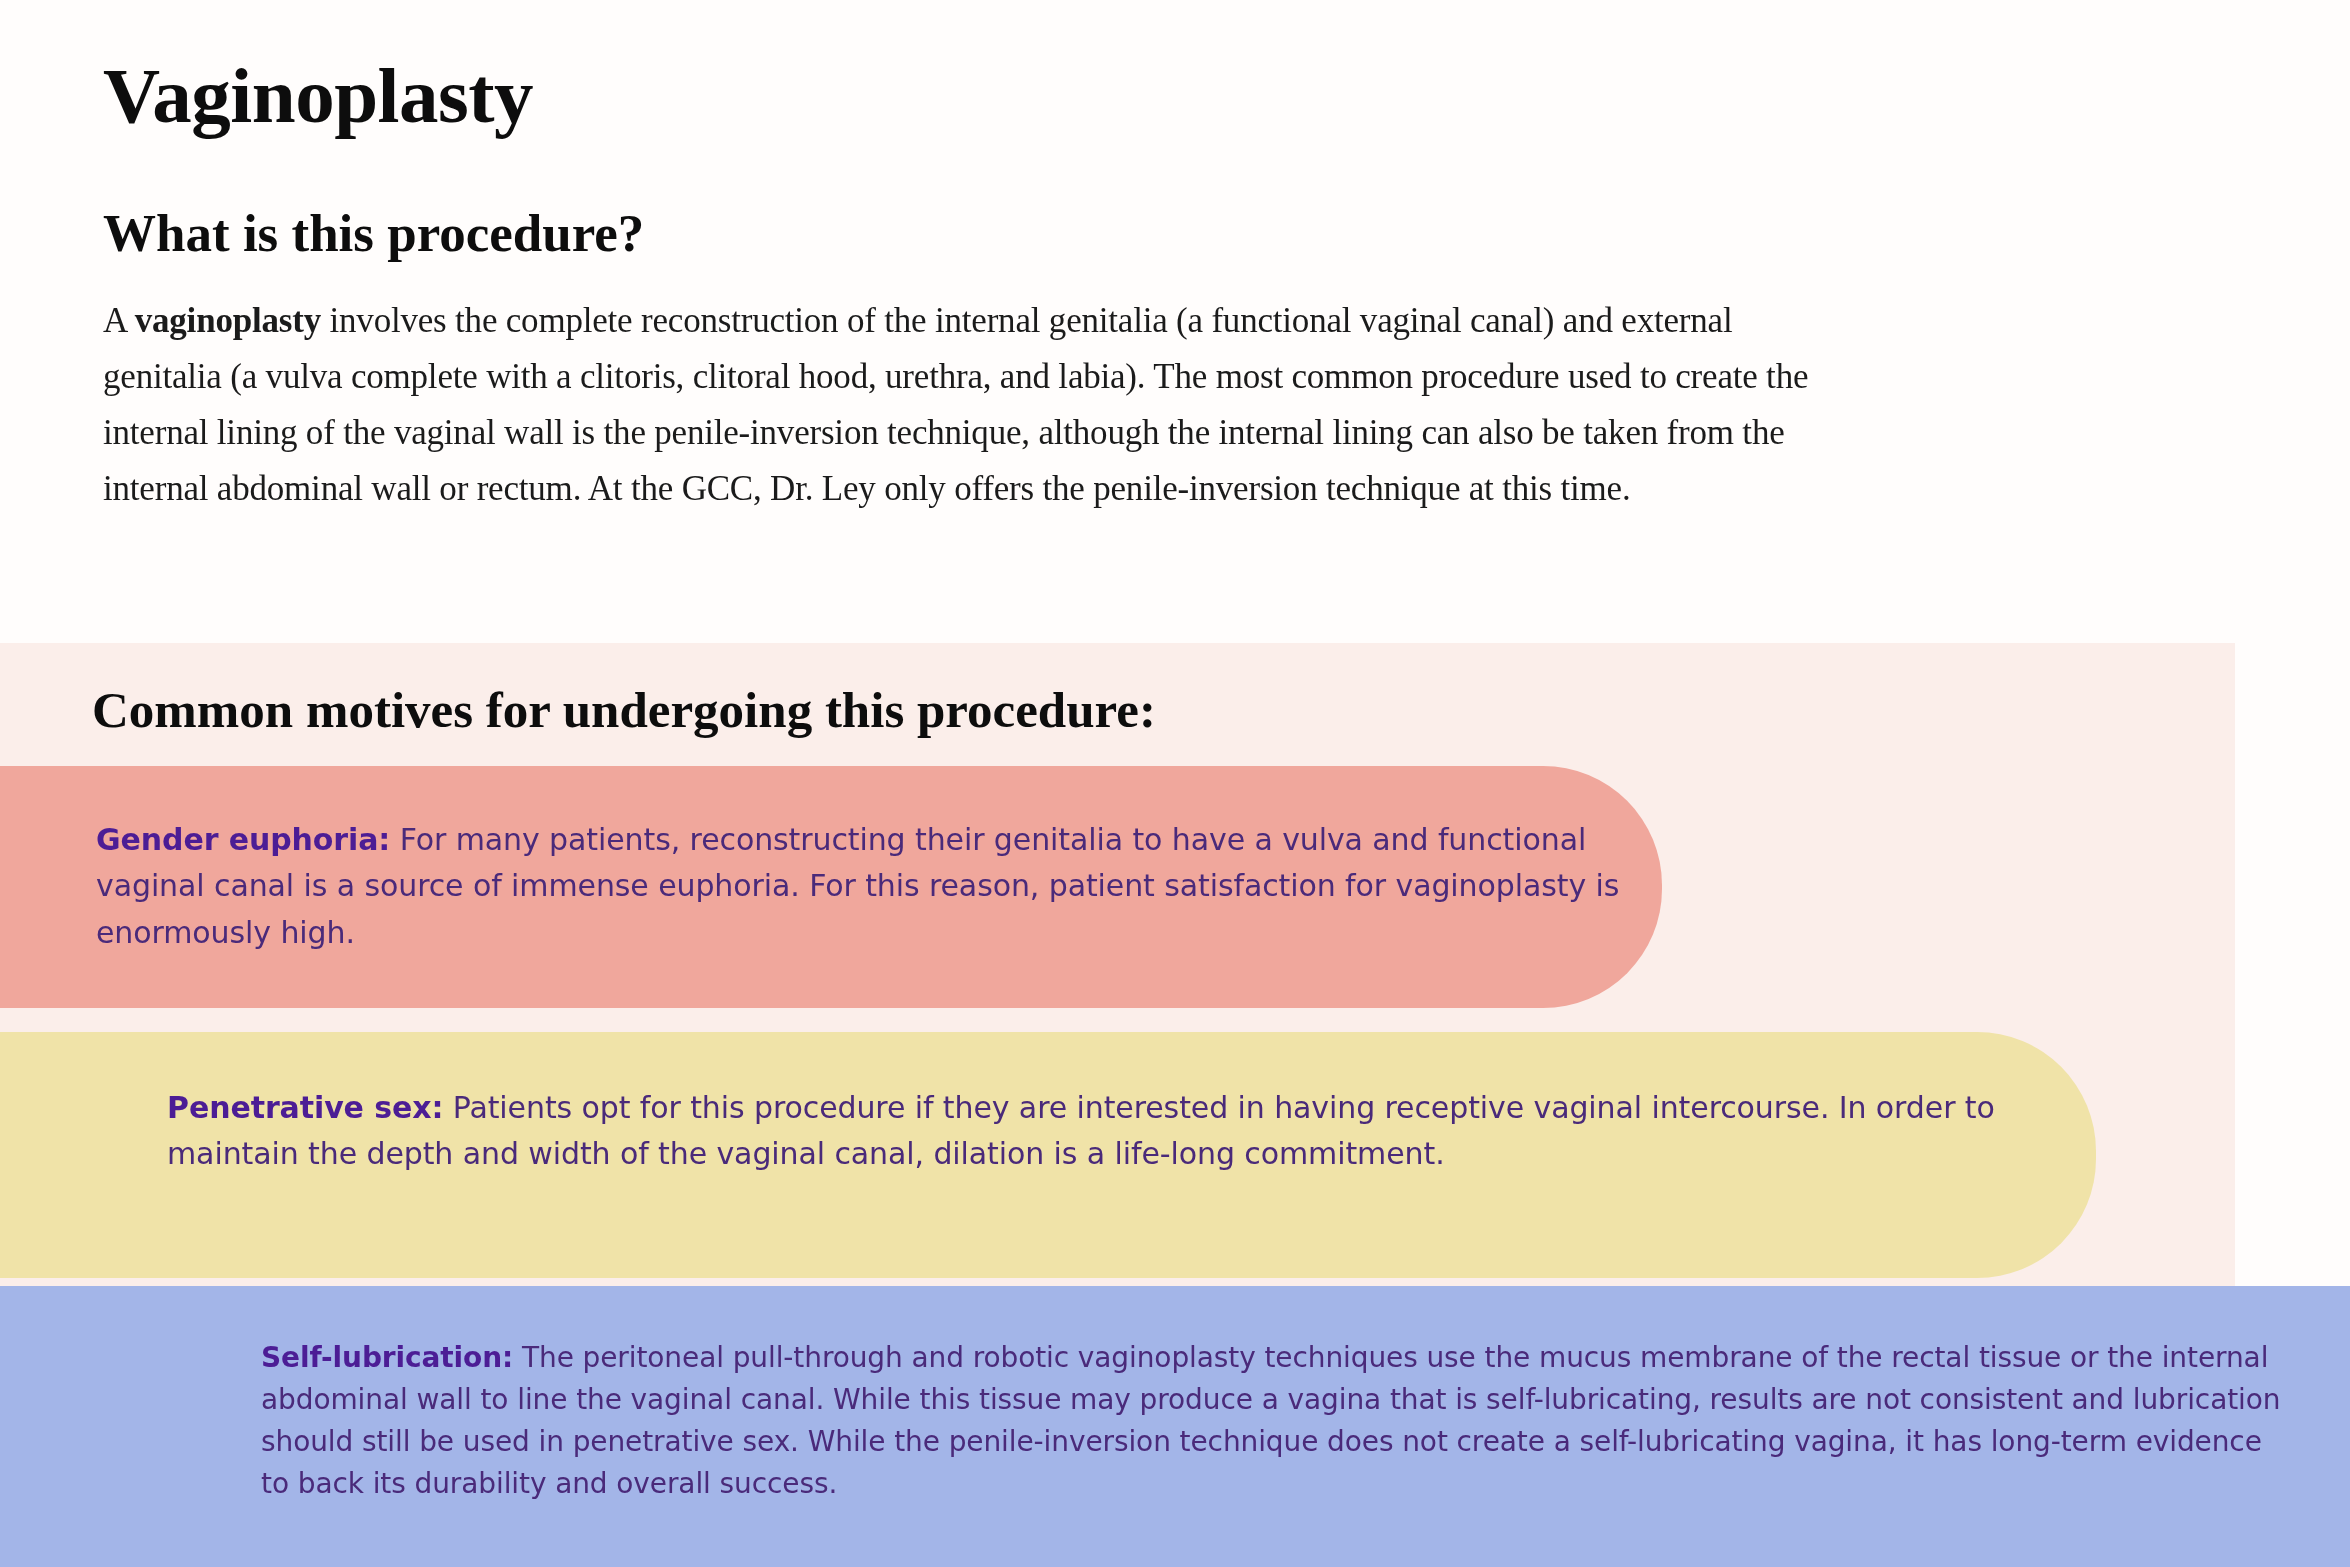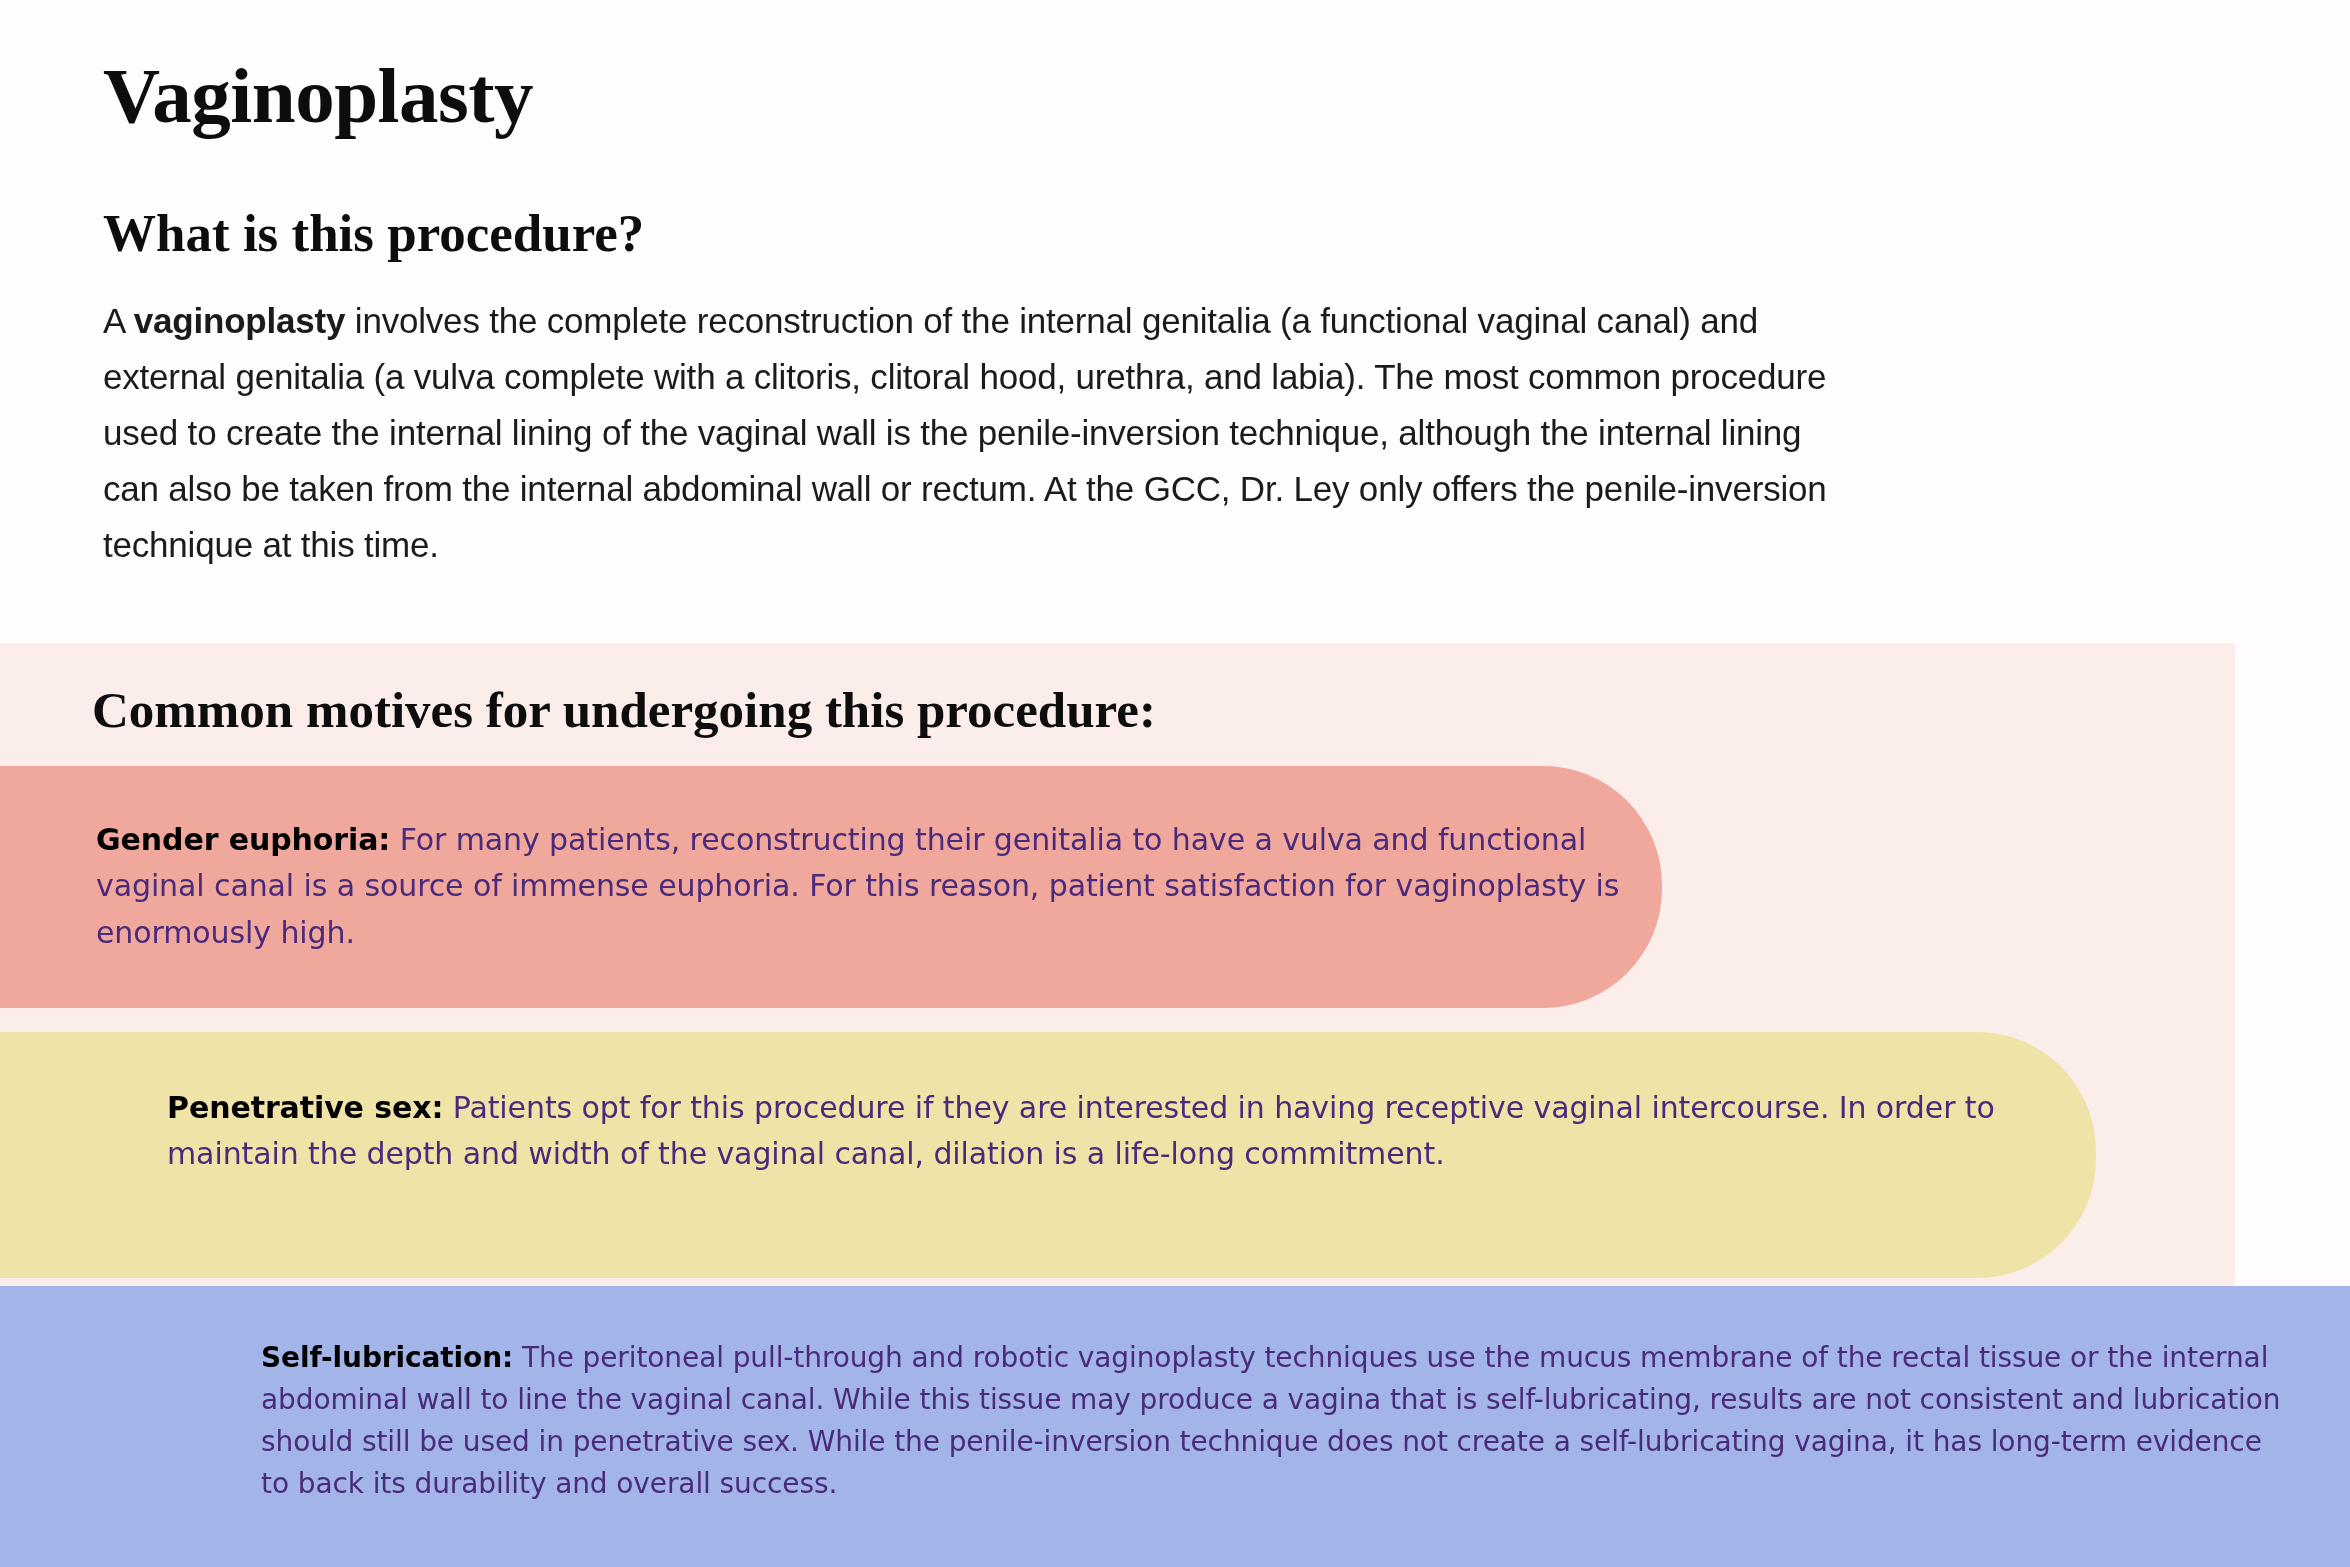--- a/index.html
+++ b/index.html
@@ -47,21 +47,21 @@
   .section-heading {
     font-family: "Liberation Serif", serif;
     font-weight: bold;
     font-size: 53px;
     line-height: 1.1;
     color: #0d0d0d;
     margin: 66px 0 12px 0;
   }
 
   .body-copy {
-    font-family: Liberation Sans, sans-serif;
+    font-family: Liberation Serif, serif;
     font-size: 35px;
     line-height: 1.6;
     color: #1b1b1b;
     margin: 31px 0 0 0;
     max-width: 2176px;
     letter-spacing: -0.2px;
   }
   .body-copy b {
     font-weight: bold;
   }
@@ -130,21 +130,21 @@
     color: #4a2a7a;
     margin: 0;
     letter-spacing: -0.1px;
   }
   .bar-3 .bar-text {
     font-size: 28px;
     line-height: 1.5;
   }
   .bar-text b {
     font-weight: bold;
-    color: #000000;
+    color: #4c1d95;
   }
 </style>
 </head>
 <body>
 
 <div class="page">
 
   <div class="top-section">
     <h1 class="doc-title">Vaginoplasty</h1>
     <h2 class="section-heading">What is this procedure?</h2>

